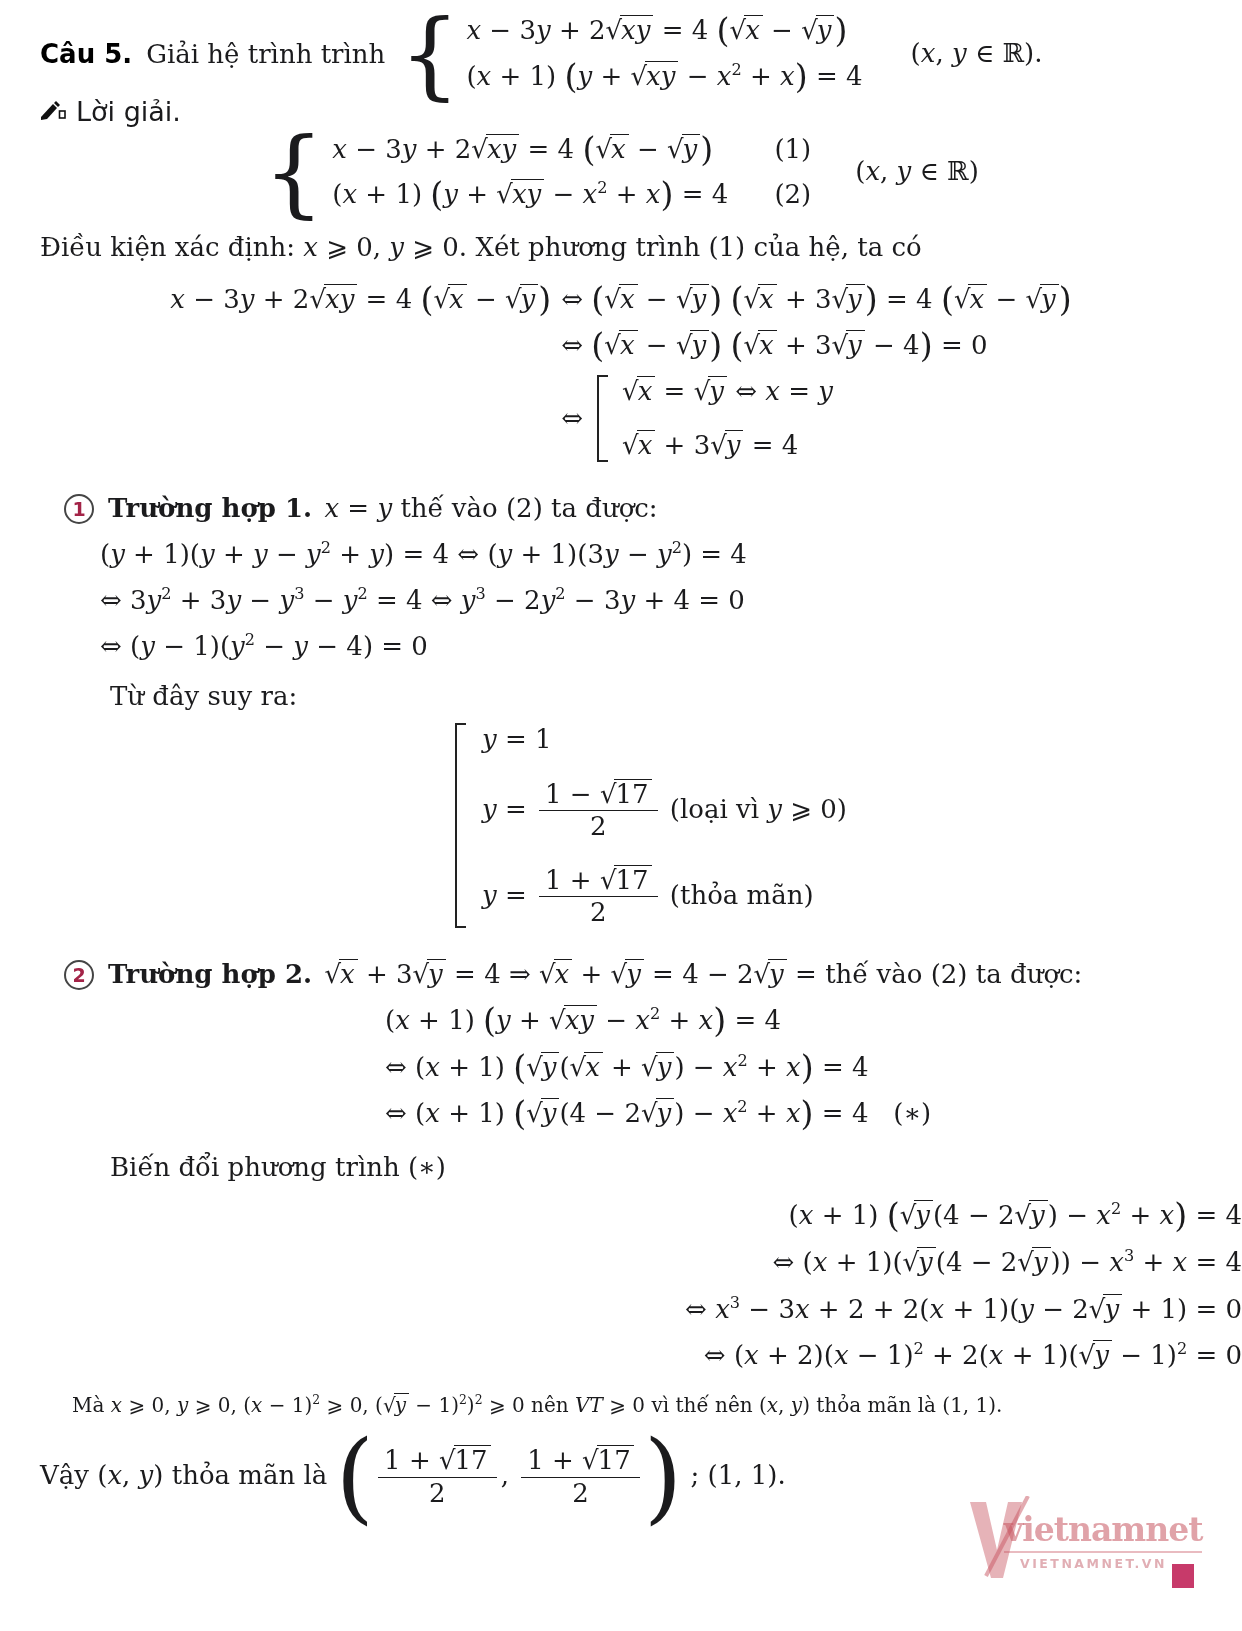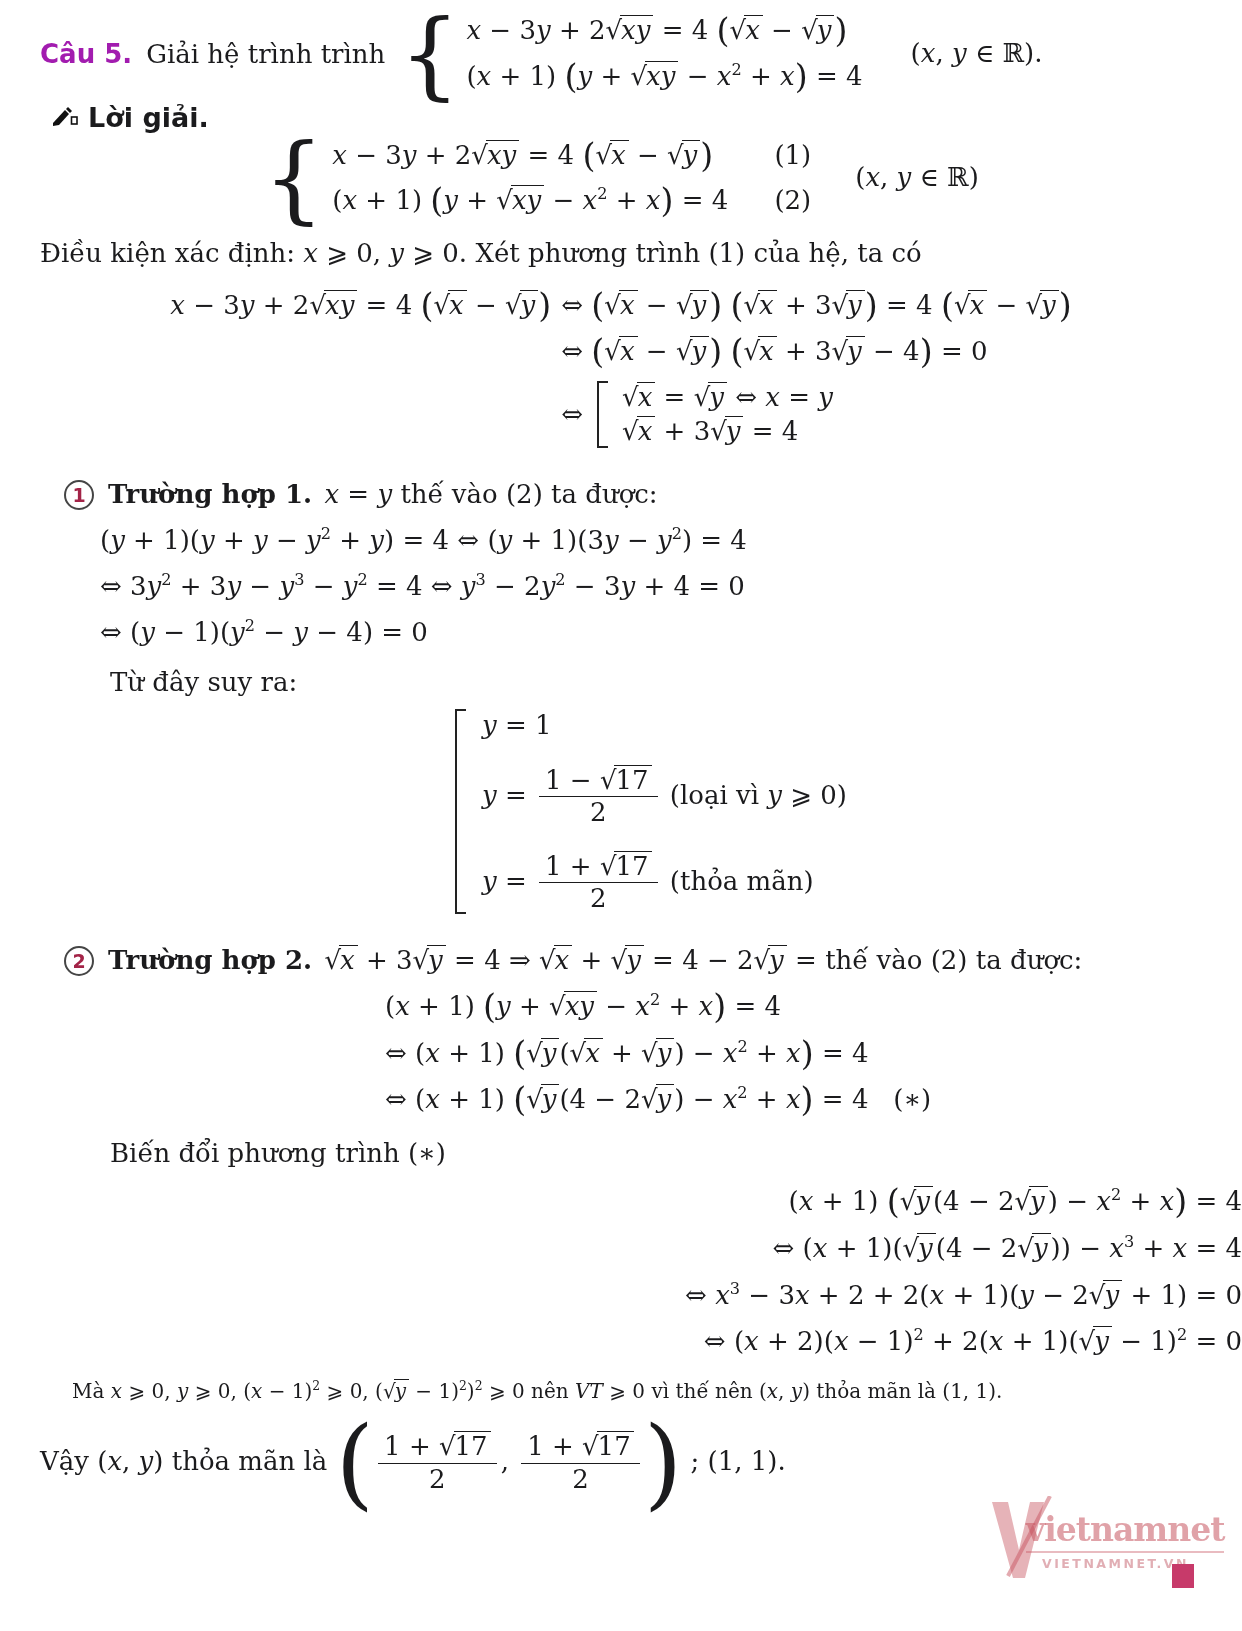--- a/index.html
+++ b/index.html
@@ -16,61 +16,61 @@
   
   f { display:inline-flex; flex-direction:column; vertical-align:middle; text-align:center; margin:0 4px; line-height:1.2; }
   f n { display:block; padding:0 6px; }
   f d { display:block; border-top:1.5px solid currentColor; padding:0 6px; }
   
   p1 { font-size:128%; line-height:0; vertical-align:-3px; }
   
   bp { font-size:380%; line-height:0; vertical-align:middle; font-weight:200; }
   .sans { font-family:"DejaVu Sans","Liberation Sans",sans-serif; }
   .bold { font-weight:bold; }
-  .accent { color:#a21caf; }
+  .accent { color:#000000; }
   .mline { white-space:nowrap; line-height:1.3; }
 
   .header { display:flex; align-items:center; gap:14px; padding:14px 0 0 40px; }
   .big-brace { font-size:96px; line-height:0; font-weight:100; }
   .sys-col { display:flex; flex-direction:column; gap:12px; }
   .header .domain { margin-left:34px; }
 
-  .loigiai { display:flex; align-items:center; gap:10px; padding-left:52px; margin-top:8px;
-             font-weight:bold; font-family:"DejaVu Sans","Liberation Sans",sans-serif; font-size:27px; }
+  .loigiai { display:flex; align-items:center; gap:10px; padding-left:40px; margin-top:2px;
+             font-weight:normal; font-family:"DejaVu Sans","Liberation Sans",sans-serif; font-size:27px; }
 
   .sol-system { display:flex; align-items:center; justify-content:center; gap:44px; margin-top:6px; }
   .sys-grid { display:grid; grid-template-columns:max-content max-content; column-gap:46px; row-gap:12px; align-items:center; }
 
   .para { padding-left:40px; margin-top:18px; line-height:1.35; }
 
   .derive { display:grid; grid-template-columns:auto auto; width:fit-content; margin:18px auto 0;
             column-gap:10px; row-gap:12px; align-items:center; }
   .derive .c1 { text-align:right; }
   .caserow { display:flex; align-items:center; gap:14px; }
   .lbrack { width:11px; border:2.4px solid #222; border-right:0; align-self:stretch; }
-  .brack-lines { display:flex; flex-direction:column; gap:0; }
+  .brack-lines { display:flex; flex-direction:column; gap:20px; }
 
   .case-head { display:flex; align-items:center; gap:14px; padding-left:64px; margin-top:30px; white-space:nowrap; }
   .circle { width:30px; height:30px; min-width:30px; border:2px solid #454545; border-radius:50%;
             display:inline-flex; align-items:center; justify-content:center;
             font-family:"DejaVu Sans","Liberation Sans",sans-serif; font-weight:bold; font-size:19px; color:#a32347; }
   .case-title { font-weight:bold; margin-right:4px; }
 
   .eqs { display:flex; flex-direction:column; }
   .eqs1 { padding-left:100px; margin-top:12px; gap:12px; }
   .para2 { padding-left:110px; margin-top:16px; }
   .roots { display:flex; align-items:stretch; gap:16px; margin:10px 0 0 455px; }
   .roots .brack-lines { gap:22px; }
   .eqs2 { padding-left:385px; margin-top:12px; gap:13px; }
   .tlabel { padding-left:110px; margin-top:20px; }
   .eqs3 { padding-left:388px; margin-top:14px; gap:13px;align-items:flex-end; }
   .conc1 { padding-left:72px; margin-top:20px; font-size:20px; white-space:nowrap; }
   .final { padding-left:40px; line-height:116px; white-space:nowrap; }
 
-  .watermark { position:absolute; left:986px; top:1496px; width:220px; height:90px; }
+  .watermark { position:absolute; left:964px; top:1496px; width:220px; height:90px; }
   .wm-svg { position:absolute; left:0; top:0; }
   .wm-text { position:absolute; left:40px; top:14px; font-weight:bold; font-size:33px; letter-spacing:-1px;
              color:rgba(199,86,97,0.55); border-bottom:2px solid rgba(199,86,97,0.4); padding-bottom:2px; }
   .wm-sub { position:absolute; left:56px; top:60px; font-family:"DejaVu Sans","Liberation Sans",sans-serif;
             font-weight:bold; font-size:12.5px; letter-spacing:2.5px; color:rgba(205,120,130,0.6); }
   .pink-square { position:absolute; left:1172px; top:1564px; width:22px; height:24px; background:#c73a6a; }
 </style>
 </head>
 <body>
 

